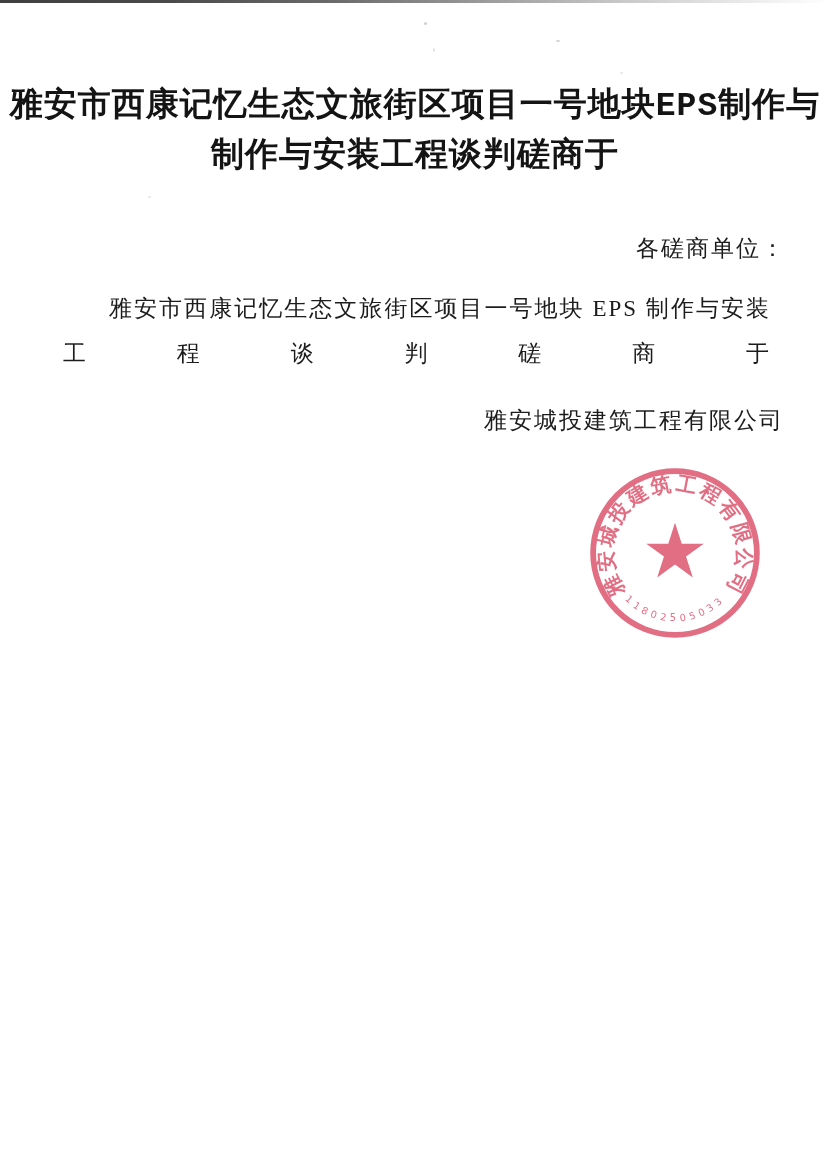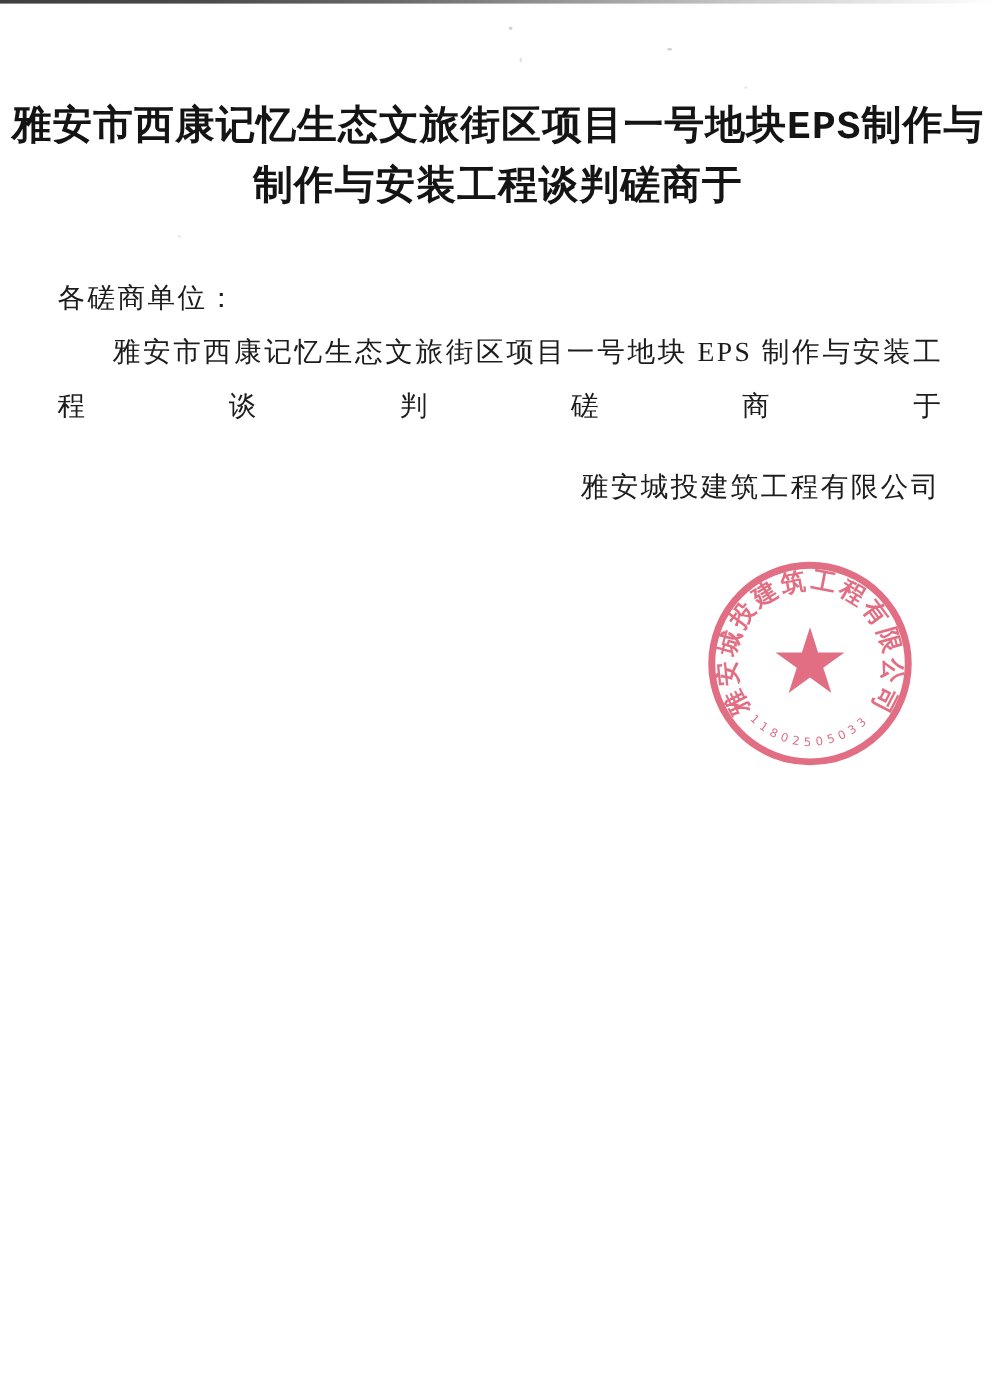--- a/index.html
+++ b/index.html
@@ -50,22 +50,23 @@
   }
 
   .body-block {
     margin: 0 44px 0 48px;
     font-size: 23px;
   }
   .salutation {
     margin-top: 44px;
     line-height: 45px;
     letter-spacing: 2px;
+    text-align: right;
   }
-  .para { margin: 0; }
+  .para { margin: 15px; }
   .line {
     line-height: 45px;
     letter-spacing: 2px;
     white-space: nowrap;
   }
   .line.fill {
     text-align: justify;
     text-align-last: justify;
     white-space: normal;
   }

